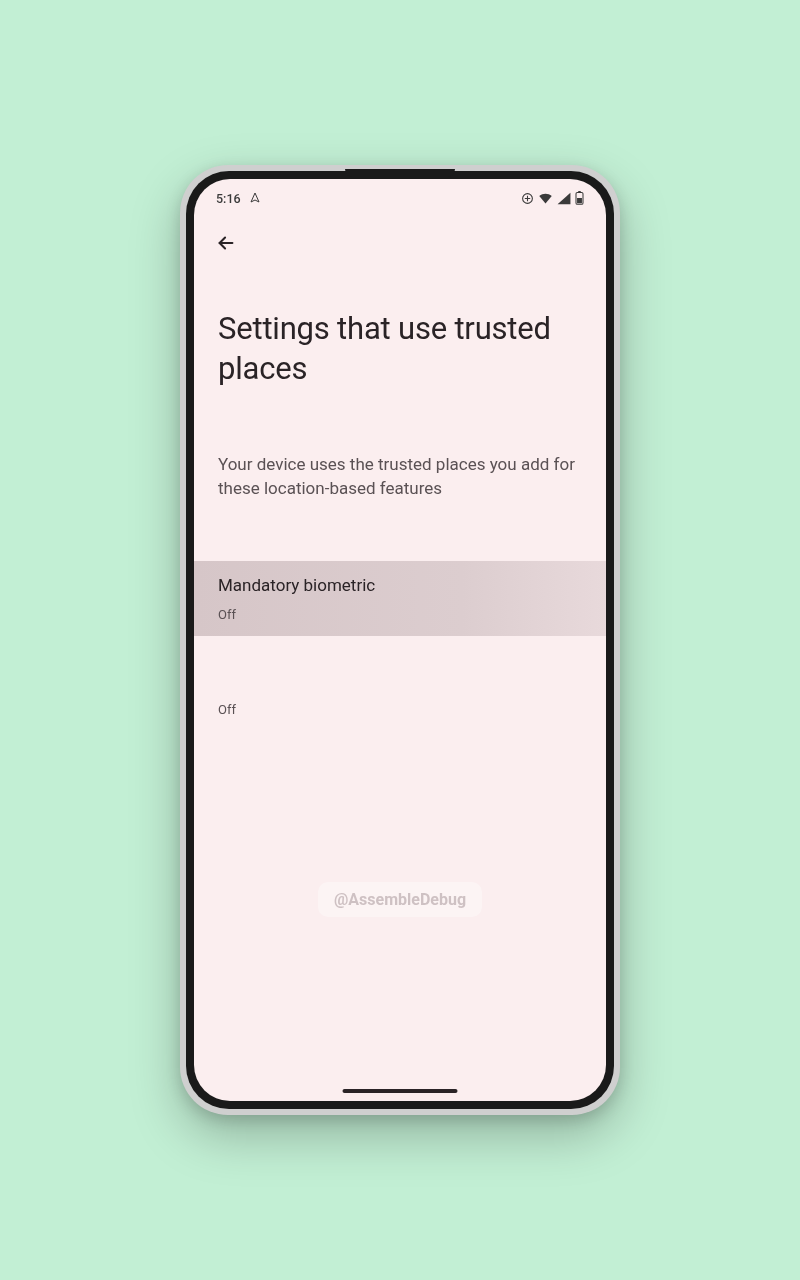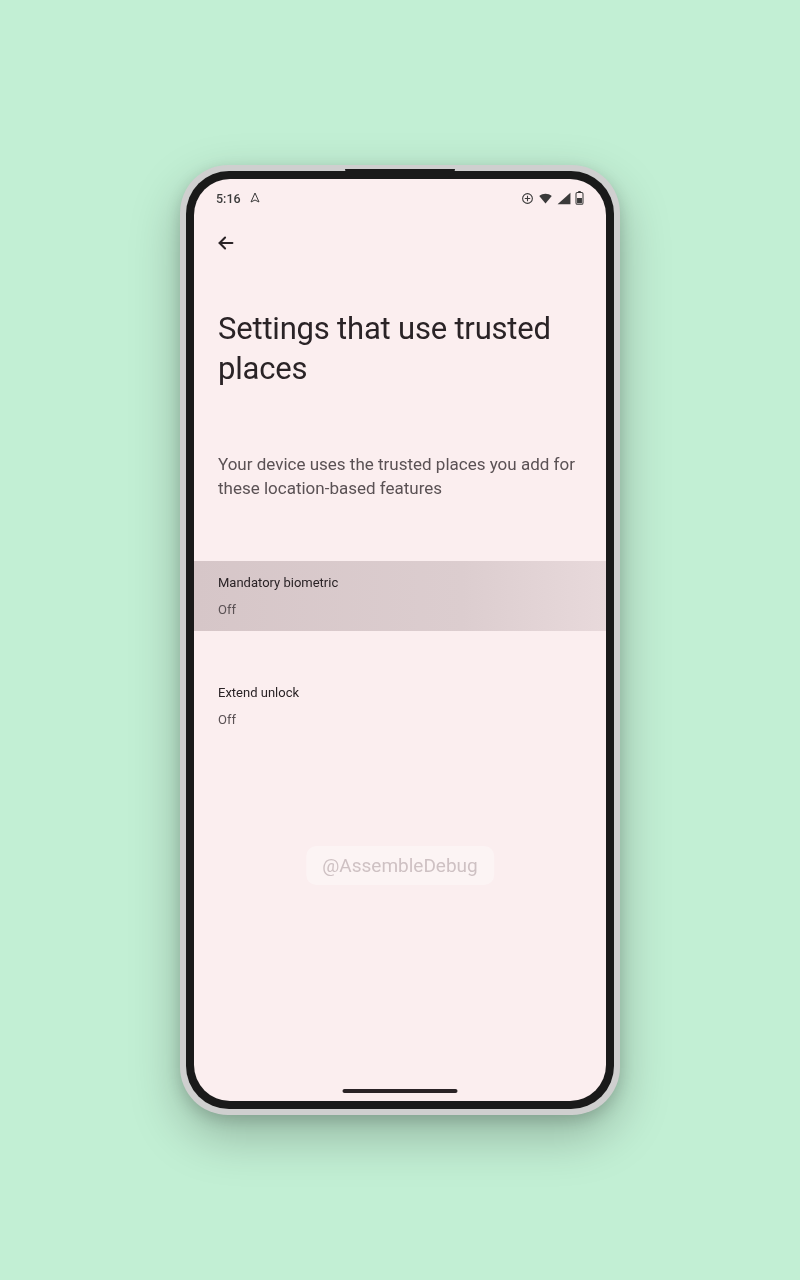--- a/index.html
+++ b/index.html
@@ -135,39 +135,39 @@
     .list-item {
       padding: 14px 24px 14px 24px;
       cursor: pointer;
     }
 
     .list-item.highlighted {
       background: linear-gradient(90deg, #d6c6c8 0%, #dccdcf 65%, #e8d9db 100%);
     }
 
     .list-item-title {
-      font-size: 13px;
+      font-size: 17px;
       color: #2a2326;
       font-weight: 400;
       margin-bottom: 2px;
     }
 
     .list-item-subtitle {
       font-size: 13px;
       color: #5a5154;
       margin-top: 12px;
     }
 
     .watermark {
       position: absolute;
-      bottom: 216px;
+      bottom: 184px;
       left: 50%;
       transform: translateX(-50%);
-      font-size: 19px;
-      font-weight: 400;
+      font-size: 16px;
+      font-weight: 700;
       color: rgba(150, 130, 135, 0.45);
       background: rgba(255,255,255,0.35);
       padding: 8px 16px;
       border-radius: 10px;
       white-space: nowrap;
     }
 
     .nav-handle {
       position: absolute;
       bottom: 8px;
@@ -239,21 +239,20 @@
       <div class="content">
         <h1 class="page-title">Settings that use trusted places</h1>
         <p class="page-subtitle">Your device uses the trusted places you add for these location-based features</p>
 
         <div class="list-item highlighted">
           <div class="list-item-title">Mandatory biometric</div>
           <div class="list-item-subtitle">Off</div>
         </div>
 
         <div class="list-item">
-          <div class="list-item-title">Extend unlock</div>
           <div class="list-item-subtitle">Off</div>
         </div>
 
         <div class="watermark">@AssembleDebug</div>
 
         <div class="nav-handle"></div>
       </div>
 
     </div>
   </div>

